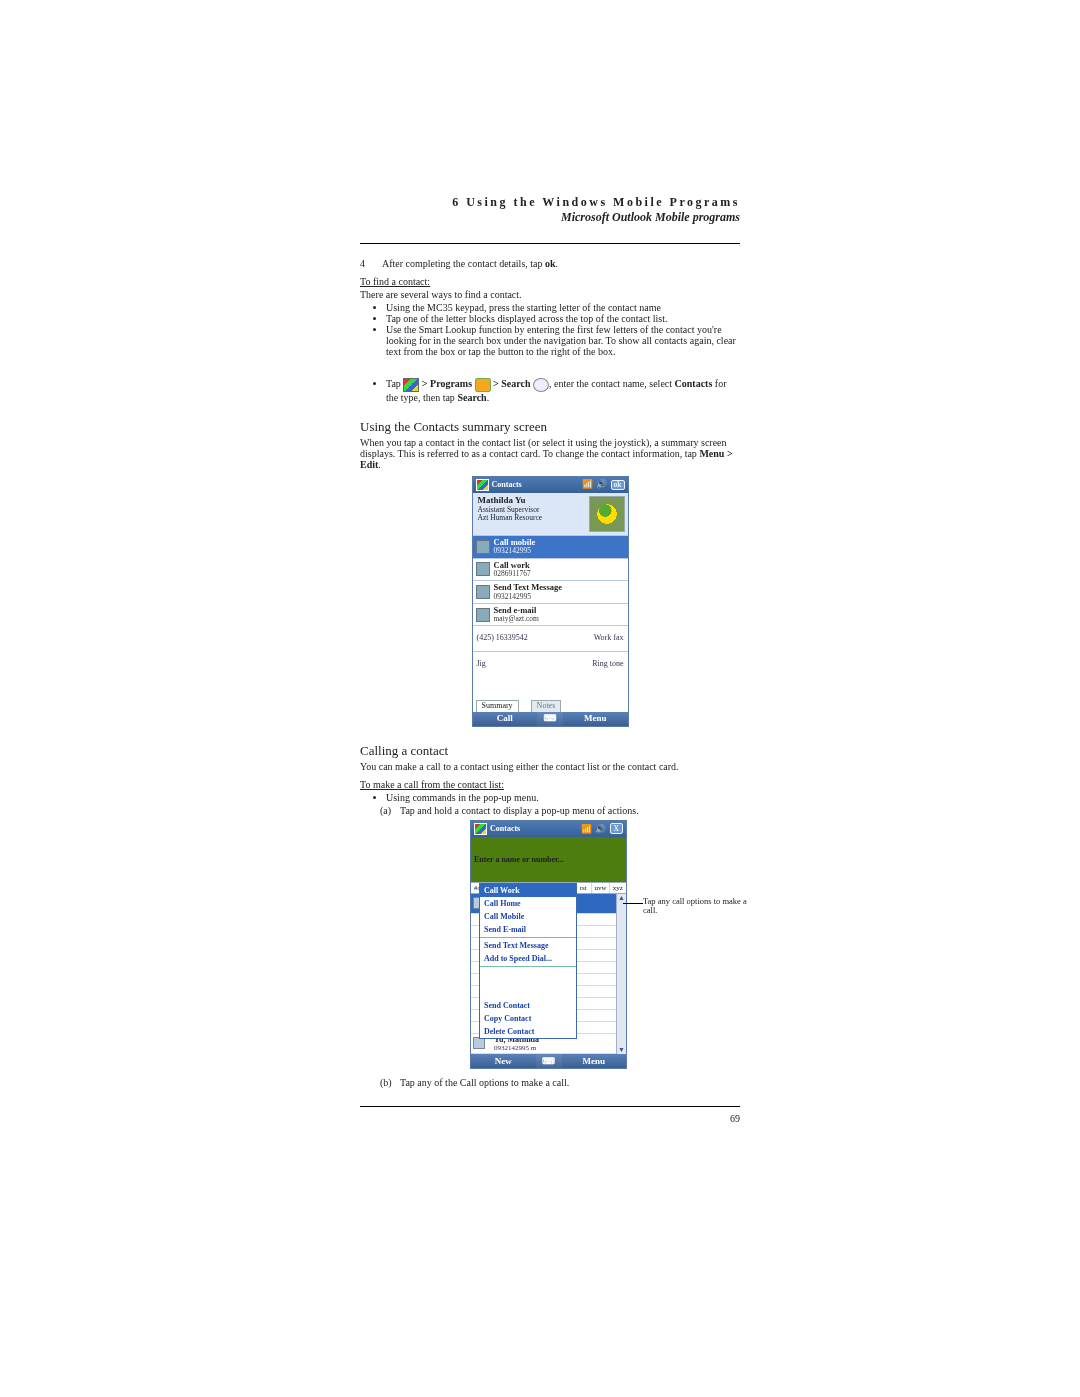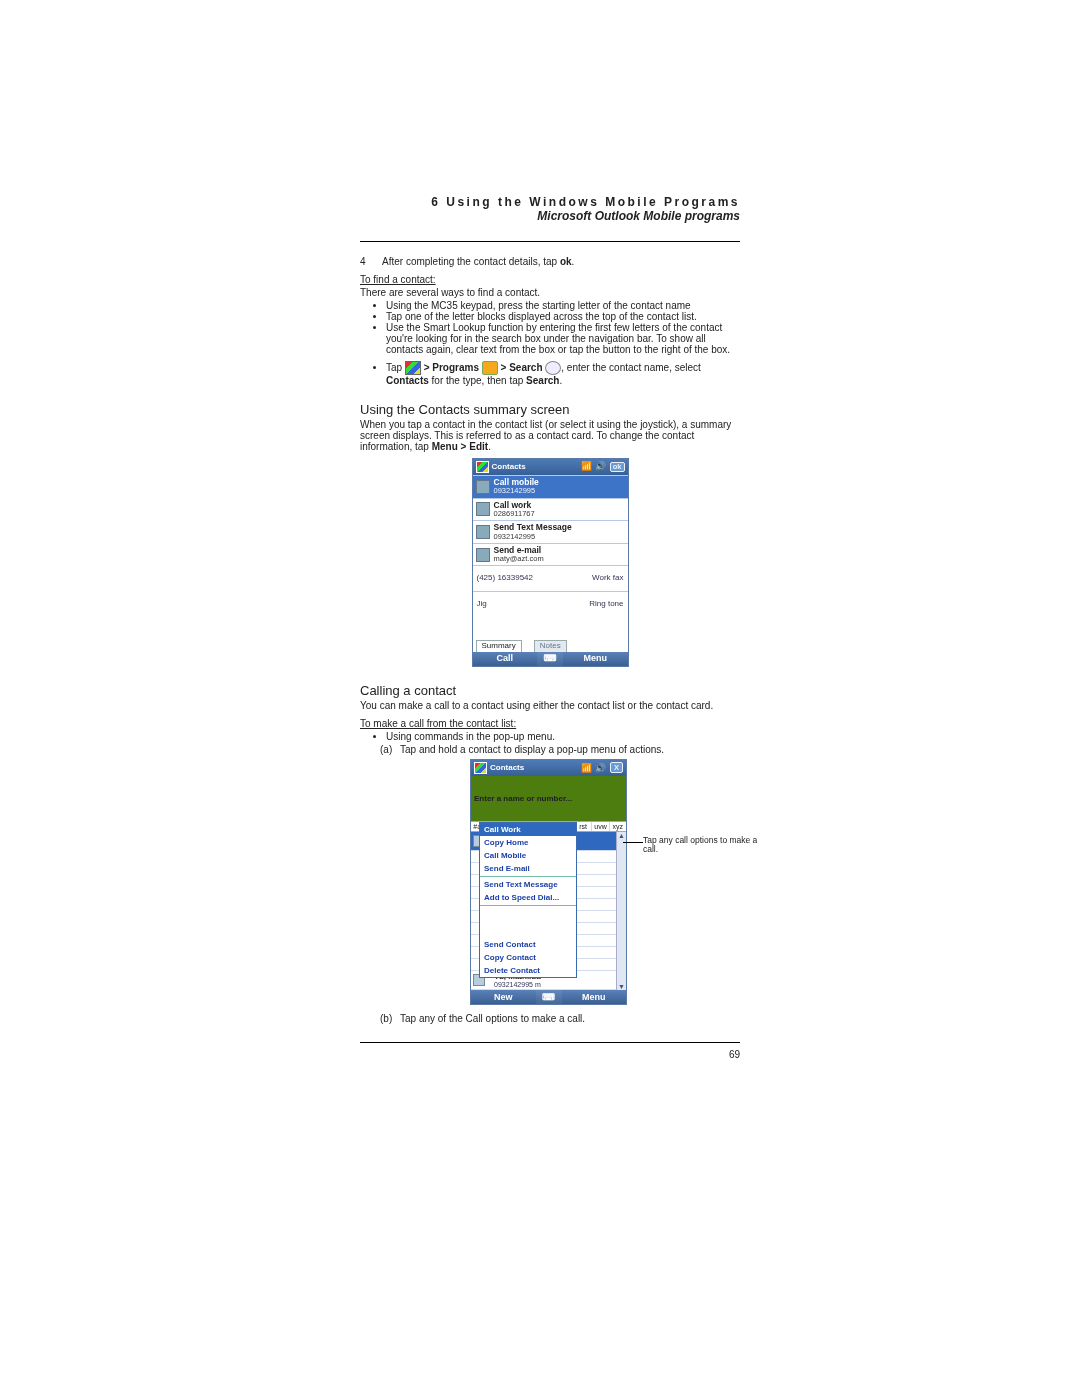--- a/index.html
+++ b/index.html
@@ -8,20 +8,21 @@
     background: #fff;
     font-family: Arial, Helvetica, sans-serif;
     color: #222;
     width: 1080px;
   }
   .page {
     width: 1080px;
     padding: 195px 340px 220px 360px;
     box-sizing: border-box;
     position: relative;
+    font-family: Liberation Serif, serif;
   }
   .header {
     text-align: right;
     margin-bottom: 18px;
   }
   .header-line1 {
     font-size: 12px;
     letter-spacing: 2.5px;
     font-weight: 600;
   }
@@ -114,38 +115,46 @@
       <span>After completing the contact details, tap </span><span class="bold">ok</span><span>.</span>
     </span>
   </div>
 
   <div class="sub-head">To find a contact:</div>
   <div class="plain">There are several ways to find a contact.</div>
   <ul class="bul">
     <li>Using the MC35 keypad, press the starting letter of the contact name</li>
     <li>Tap one of the letter blocks displayed across the top of the contact list.</li>
     <li>Use the Smart Lookup function by entering the first few letters of the contact you're looking for in the search box under the navigation bar. To show all contacts again, clear text from the box or tap the button to the right of the box.</li>
-    <li style="margin-top:6px;">
+    <li style="margin-top:21px;">
       <span>Tap </span><span class="icon-sq icon-start"></span><span class="bold"> &gt; Programs </span><span class="icon-sq icon-prog"></span><span class="bold"> &gt; Search </span><span class="icon-sq icon-search"></span><span>, enter the contact name, select </span><span class="bold">Contacts</span><span> for the type, then tap </span><span class="bold">Search</span><span>.</span>
     </li>
   </ul>
 
   <div class="sec-h">Using the Contacts summary screen</div>
   <div class="plain">
     <span>When you tap a contact in the contact list (or select it using the joystick), a summary screen displays. This is referred to as a contact card. To change the contact information, tap </span><span class="bold">Menu &gt; Edit</span><span>.</span>
   </div>
 
   <div class="shot">
     <div class="titlebar">
       <span class="flag"></span>
       <span>Contacts</span>
       <span class="spacer"></span>
       <span class="glyph">📶</span>
       <span class="glyph">🔊</span>
       <span class="glyph" style="background:#6fa0d8;border:1px solid #fff;border-radius:2px;padding:0 2px;font-size:7.5px;">ok</span>
+    </div>
+    <div class="card-top">
+      <div class="txt">
+        <div class="name">Mathilda Yu</div>
+        <div class="sub">Assistant Supervisor</div>
+        <div class="sub">Azt Human Resource</div>
+      </div>
+      <div class="flower"></div>
     </div>
     <div class="row sel">
       <span class="ico"></span>
       <span>
           <div class="t1">Call mobile</div>
           <div class="t2">0932142995</div>
         </span>
     </div>
     <div class="row">
       <span class="ico"></span>
@@ -246,21 +255,21 @@
             </span>
         </div>
       </div>
       <div class="scr">
           <span>▲</span>
           <span>▼</span>
         </div>
     </div>
     <div class="popup">
       <div class="sel3">Call Work</div>
-      <div>Copy Home</div>
+      <div>Call Home</div>
       <div>Call Mobile</div>
       <div>Send E-mail</div>
       <div class="sep"></div>
       <div>Send Text Message</div>
       <div>Add to Speed Dial...</div>
       <div class="sep"></div>
       <div style="position:relative;margin-top:32px;">Send Contact</div>
       <div>Copy Contact</div>
       <div>Delete Contact</div>
     </div>

